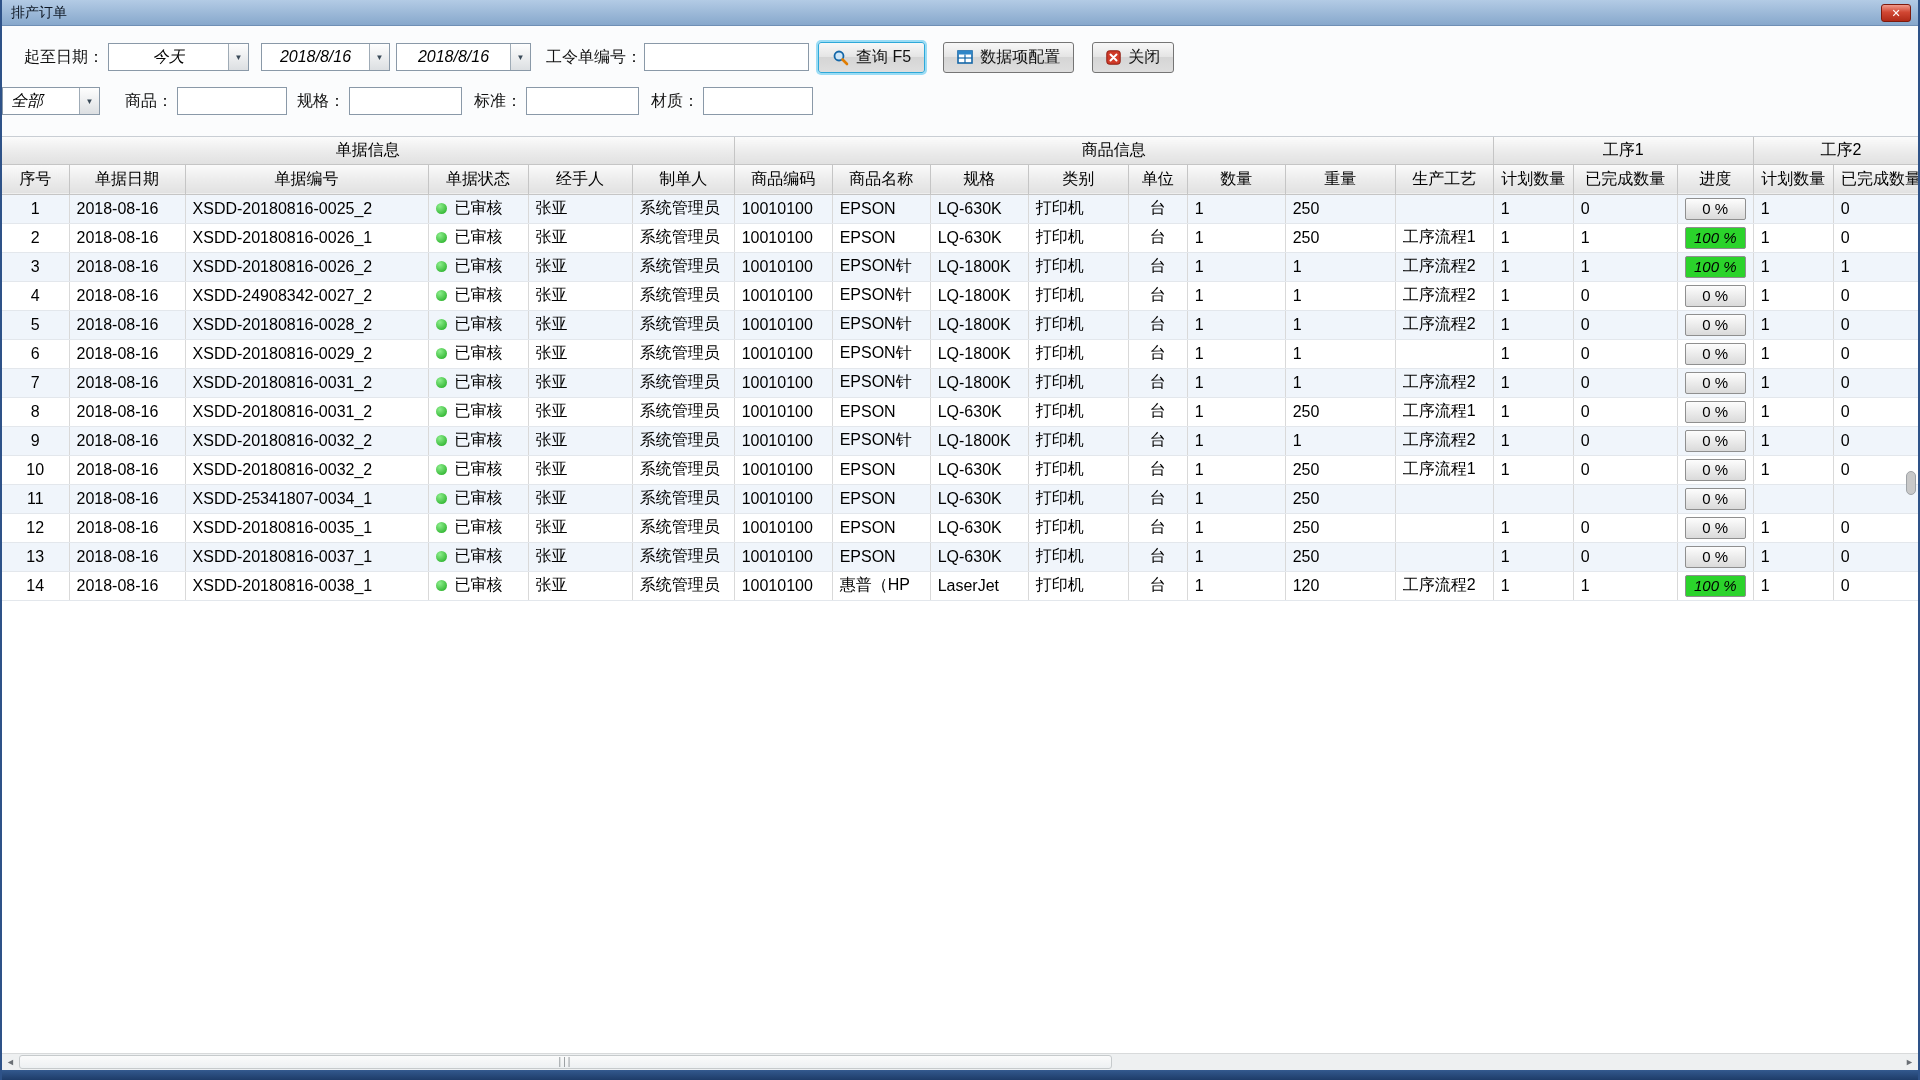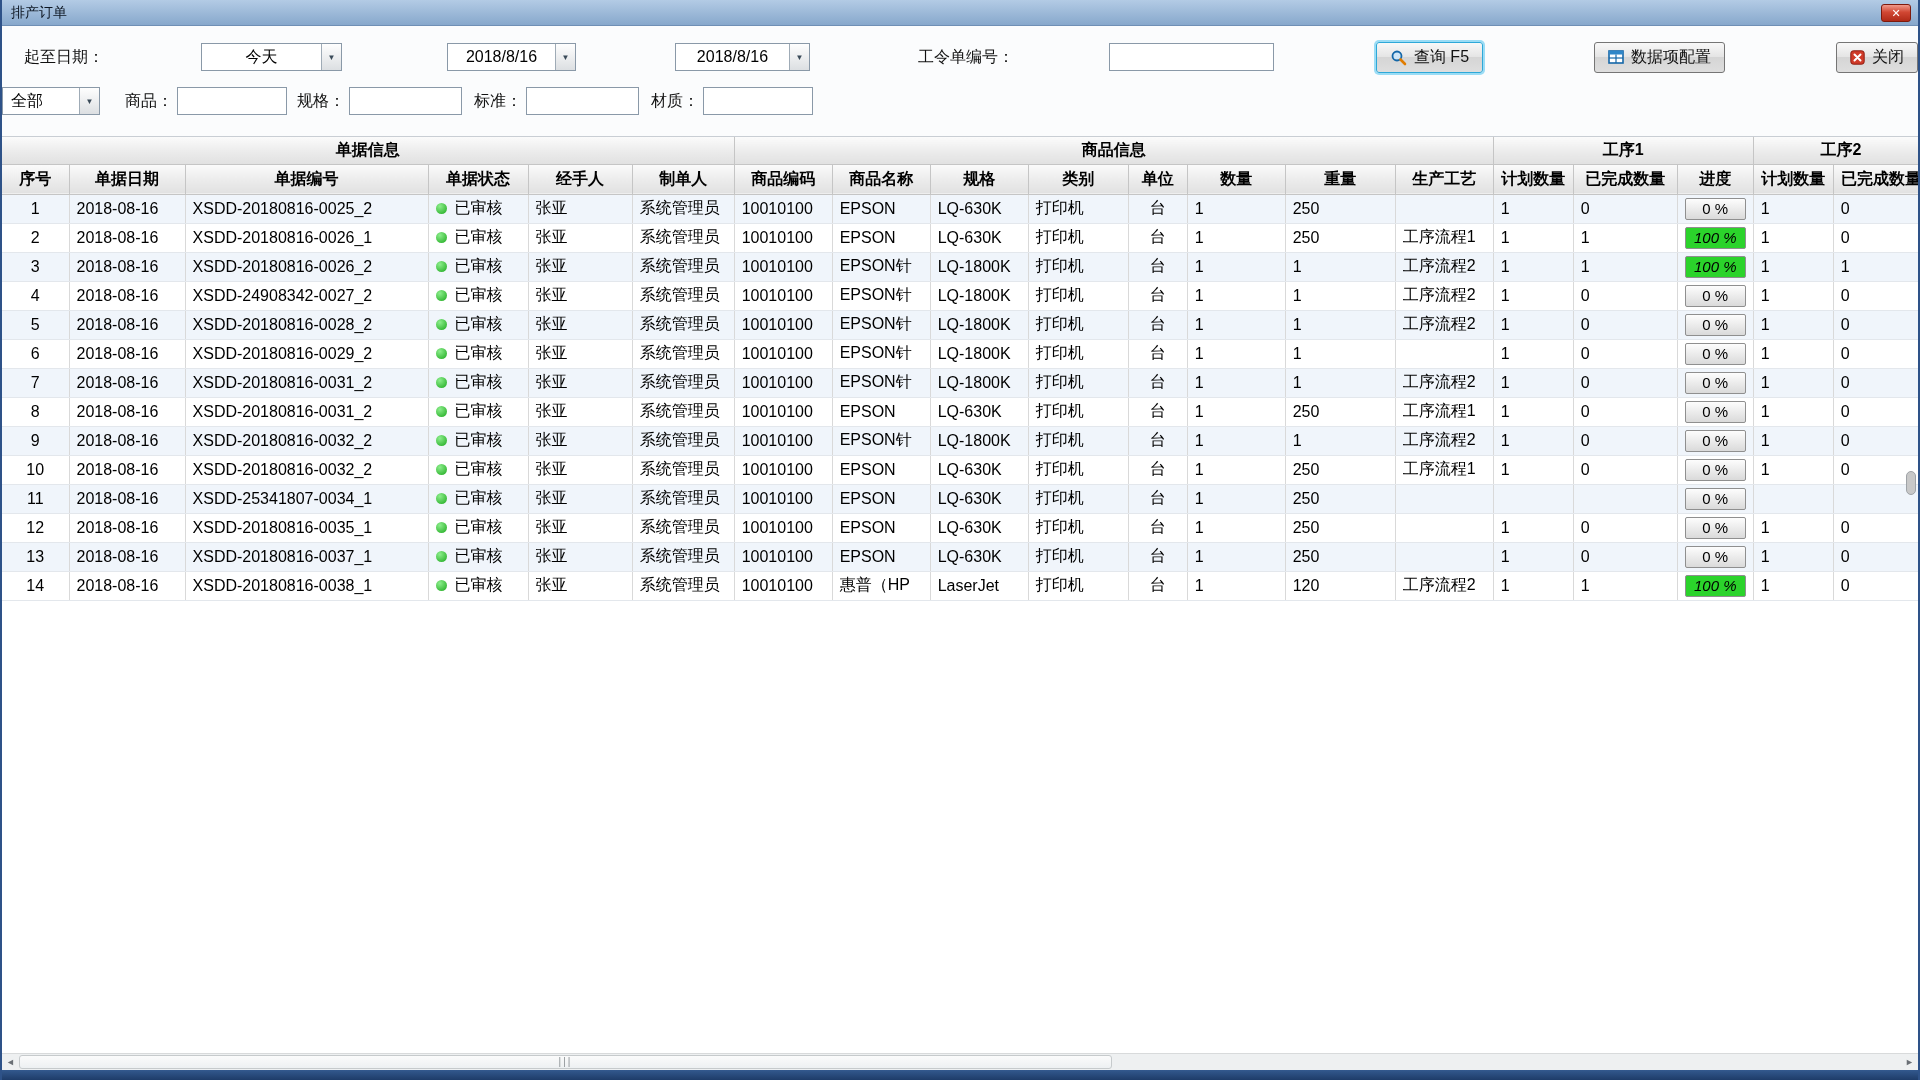--- a/index.html
+++ b/index.html
@@ -8,35 +8,35 @@
   #window{position:relative;width:1920px;height:1080px;background:#5eead4;border-left:2px solid #2e5288;border-right:2px solid #2e5288;}
 
   
   #titlebar{position:absolute;top:0;left:0;right:0;height:26px;background:linear-gradient(#b3cbe5,#87a8cc);border-bottom:1px solid #6f8fb5;display:flex;align-items:center;padding:0 9px;}
   #title-text{font-size:14px;color:#0d1622;}
   #close-btn{position:absolute;right:7px;top:4px;width:30px;height:18px;background:linear-gradient(#f09a8b,#d14733 45%,#b02a18);border:1px solid #7e1a0d;border-radius:3px;color:#fff;font-size:11px;line-height:16px;text-align:center;cursor:pointer;}
 
   
   #toolbar{position:absolute;top:26px;left:0;right:0;height:111px;background:#fbfcfd;border-bottom:1px solid #c9ced4;}
   .tb-row{display:flex;align-items:center;height:28px;}
-  #tb-row1{margin-top:17px;justify-content:space-between;}
+  #tb-row1{margin-top:17px;}
   #tb-row2{margin-top:16px;}
   .tb-label{font-size:16px;color:#111;white-space:nowrap;}
-  .combo{height:28px;background:#fff;border:1px solid #8a99a8;display:flex;align-items:stretch;cursor:default;}
+  .combo{height:28px;background:#fff;border:1px solid #8a99a8;display:flex;align-items:stretch;cursor:default;font-style:italic;}
   .combo .val{flex:1;display:flex;align-items:center;justify-content:center;font-size:16px;padding:0 4px;white-space:nowrap;overflow:hidden;}
   .drop-btn{width:20px;border-left:1px solid #9fabb6;background:linear-gradient(#fefefe,#dcdfe2);display:flex;align-items:center;justify-content:center;font-size:8px;color:#3a4a58;cursor:pointer;}
   .tb-input{height:28px;border:1px solid #8a99a8;font-size:16px;padding:0 5px;background:#fff;outline:none;font-family:inherit;}
   .btn{height:31px;display:inline-flex;align-items:center;gap:7px;padding:0 13px;background:linear-gradient(#f8f8f8,#e4e4e4 49%,#d5d5d5 50%,#dedede);border:1px solid #757575;border-radius:3px;font-size:16px;color:#111;cursor:pointer;font-family:inherit;white-space:nowrap;}
   .btn.focused{border:1px solid #2da8d8;box-shadow:0 0 0 2px #9adcf5;}
   .icon{display:inline-flex;align-items:center;justify-content:center;}
 
   
   #grid{position:absolute;top:137px;left:0;right:0;bottom:27px;background:#fff;overflow:hidden;}
   #grid table{border-collapse:collapse;table-layout:fixed;width:1927px;}
-  #grid th{font-weight:bold;font-size:16px;color:#000;background:linear-gradient(#fbfbfb,#eaeaea 60%,#e1e1e1);border-right:1px solid #c5c5c5;border-bottom:1px solid #c5c5c5;text-align:center;overflow:hidden;white-space:nowrap;}
+  #grid th{font-weight:normal;font-size:16px;color:#000;background:linear-gradient(#fbfbfb,#eaeaea 60%,#e1e1e1);border-right:1px solid #c5c5c5;border-bottom:1px solid #c5c5c5;text-align:center;overflow:hidden;white-space:nowrap;}
   #group-row th{height:27px;}
   #column-row th{height:30px;}
   #grid td{font-size:16px;height:29px;border-right:1px solid #d9d9d9;border-bottom:1px solid #e3e7ec;overflow:hidden;white-space:nowrap;padding:0 7px;color:#000;}
   tr.alt{background:#f0f5fb;}
   tr.norm{background:#ffffff;}
   td.center{text-align:center;padding:0 3px;}
   .dot{display:inline-block;width:11px;height:11px;border-radius:50%;background:radial-gradient(circle at 35% 30%,#8cee8c,#1da81d);margin-right:8px;vertical-align:-1px;}
   .progress{height:22px;line-height:20px;border:1px solid #8f8f8f;background:linear-gradient(#fdfdfd,#dadada);text-align:center;font-size:15px;border-radius:2px;color:#000;}
   .progress.done{background:#2bd32b;font-style:italic;}
 

